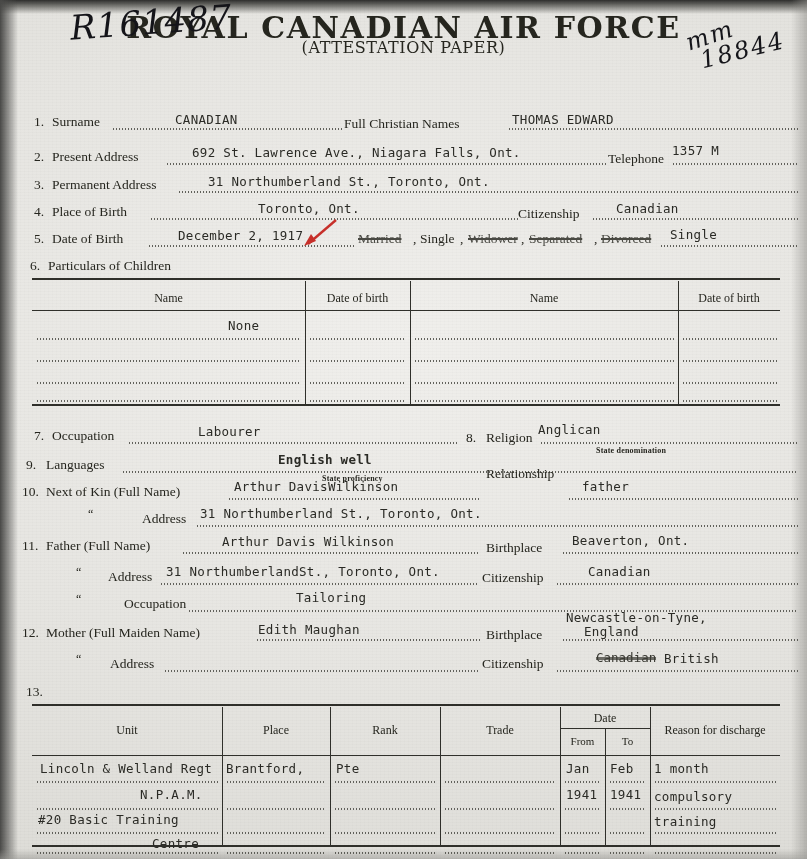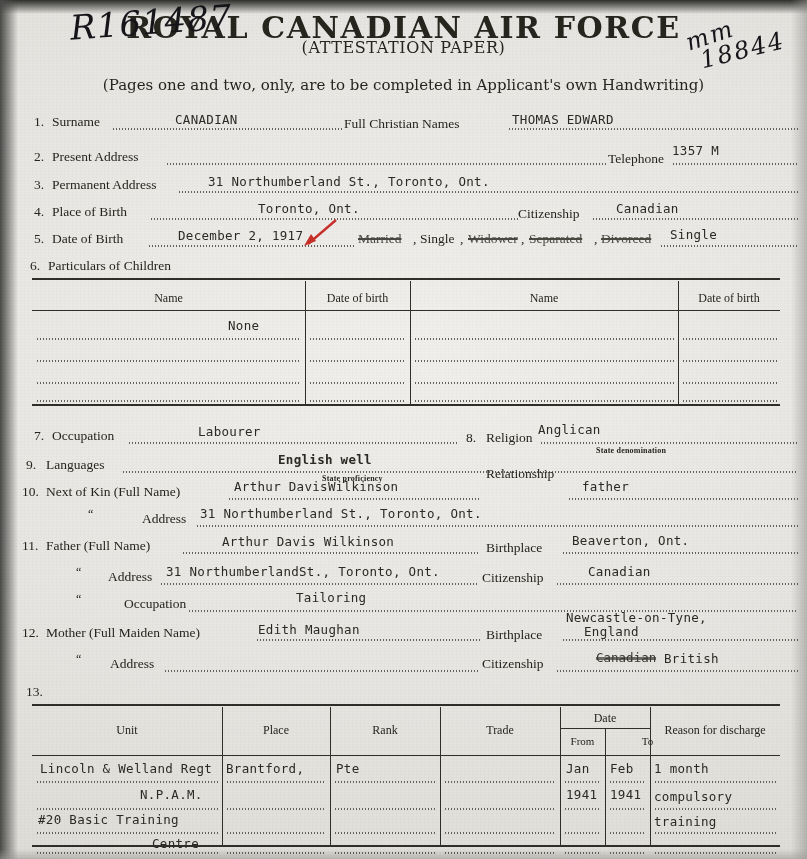--- a/index.html
+++ b/index.html
@@ -74,39 +74,39 @@
 <body>
 
 <div class="page">
   <div class="vig-top"></div>
   <div class="vig-left"></div>
   <div class="vig-right"></div>
   <div class="vig-bot"></div>
 
   <div class="pr hdr-title">ROYAL CANADIAN AIR FORCE</div>
   <div class="pr hdr-sub">(ATTESTATION PAPER)</div>
-  <div class="pr hdr-note">(Pages one and two, only, are to be completed in Applicant's own Handwriting)</div>
 
   <div class="hand" id="sn">R161487</div>
   <div class="hand" id="mk">
     <span>mm</span>
     <span class="l2">18844</span>
   </div>
 
   <div class="pr lbl" style="left:34px;top:114px;">1.</div>
   <div class="pr lbl" style="left:52px;top:114px;">Surname</div>
   <div class="dots" style="left:112px;top:128px;width:230px;"></div>
   <div class="tw" style="left:175px;top:112px;">CANADIAN</div>
   <div class="pr lbl" style="left:344px;top:116px;">Full Christian Names</div>
   <div class="dots" style="left:508px;top:128px;width:290px;"></div>
   <div class="tw" style="left:512px;top:112px;">THOMAS   EDWARD</div>
 
   <div class="pr lbl" style="left:34px;top:149px;">2.</div>
   <div class="pr lbl" style="left:52px;top:149px;">Present Address</div>
   <div class="dots" style="left:166px;top:163px;width:440px;"></div>
+  <div class="tw" style="left:192px;top:145px;">692 St. Lawrence Ave., Niagara Falls, Ont.</div>
   <div class="pr lbl" style="left:608px;top:151px;">Telephone</div>
   <div class="dots" style="left:672px;top:163px;width:126px;"></div>
   <div class="tw" style="left:672px;top:143px;">1357 M</div>
 
   <div class="pr lbl" style="left:34px;top:177px;">3.</div>
   <div class="pr lbl" style="left:52px;top:177px;">Permanent Address</div>
   <div class="dots" style="left:178px;top:191px;width:620px;"></div>
   <div class="tw" style="left:208px;top:174px;">31 Northumberland St., Toronto, Ont.</div>
 
   <div class="pr lbl" style="left:34px;top:204px;">4.</div>
@@ -261,21 +261,21 @@
     <div class="rule vert" style="left:560px;top:707px;height:138px;"></div>
     <div class="rule vert" style="left:605px;top:728px;height:117px;"></div>
     <div class="rule vert" style="left:650px;top:707px;height:138px;"></div>
 
     <div class="pr th" style="left:32px;top:723px;width:190px;">Unit</div>
     <div class="pr th" style="left:222px;top:723px;width:108px;">Place</div>
     <div class="pr th" style="left:330px;top:723px;width:110px;">Rank</div>
     <div class="pr th" style="left:440px;top:723px;width:120px;">Trade</div>
     <div class="pr th" style="left:560px;top:711px;width:90px;">Date</div>
     <div class="pr th" style="left:560px;top:735px;width:45px;font-size:11px;">From</div>
-    <div class="pr th" style="left:605px;top:735px;width:45px;font-size:11px;margin-left:20px;">To</div>
+    <div class="pr th" style="left:605px;top:735px;width:45px;font-size:11px;">To</div>
     <div class="pr th" style="left:650px;top:723px;width:130px;">Reason for discharge</div>
 
     <div class="tw" style="left:40px;top:761px;">Lincoln &amp; Welland Regt</div>
     <div class="tw" style="left:226px;top:761px;">Brantford,</div>
     <div class="tw" style="left:336px;top:761px;">Pte</div>
     <div class="tw" style="left:566px;top:761px;">Jan</div>
     <div class="tw" style="left:610px;top:761px;">Feb</div>
     <div class="tw" style="left:654px;top:761px;">1 month</div>
     <div class="dots" style="left:36px;top:781px;width:182px;"></div>
     <div class="dots" style="left:226px;top:781px;width:100px;"></div>

